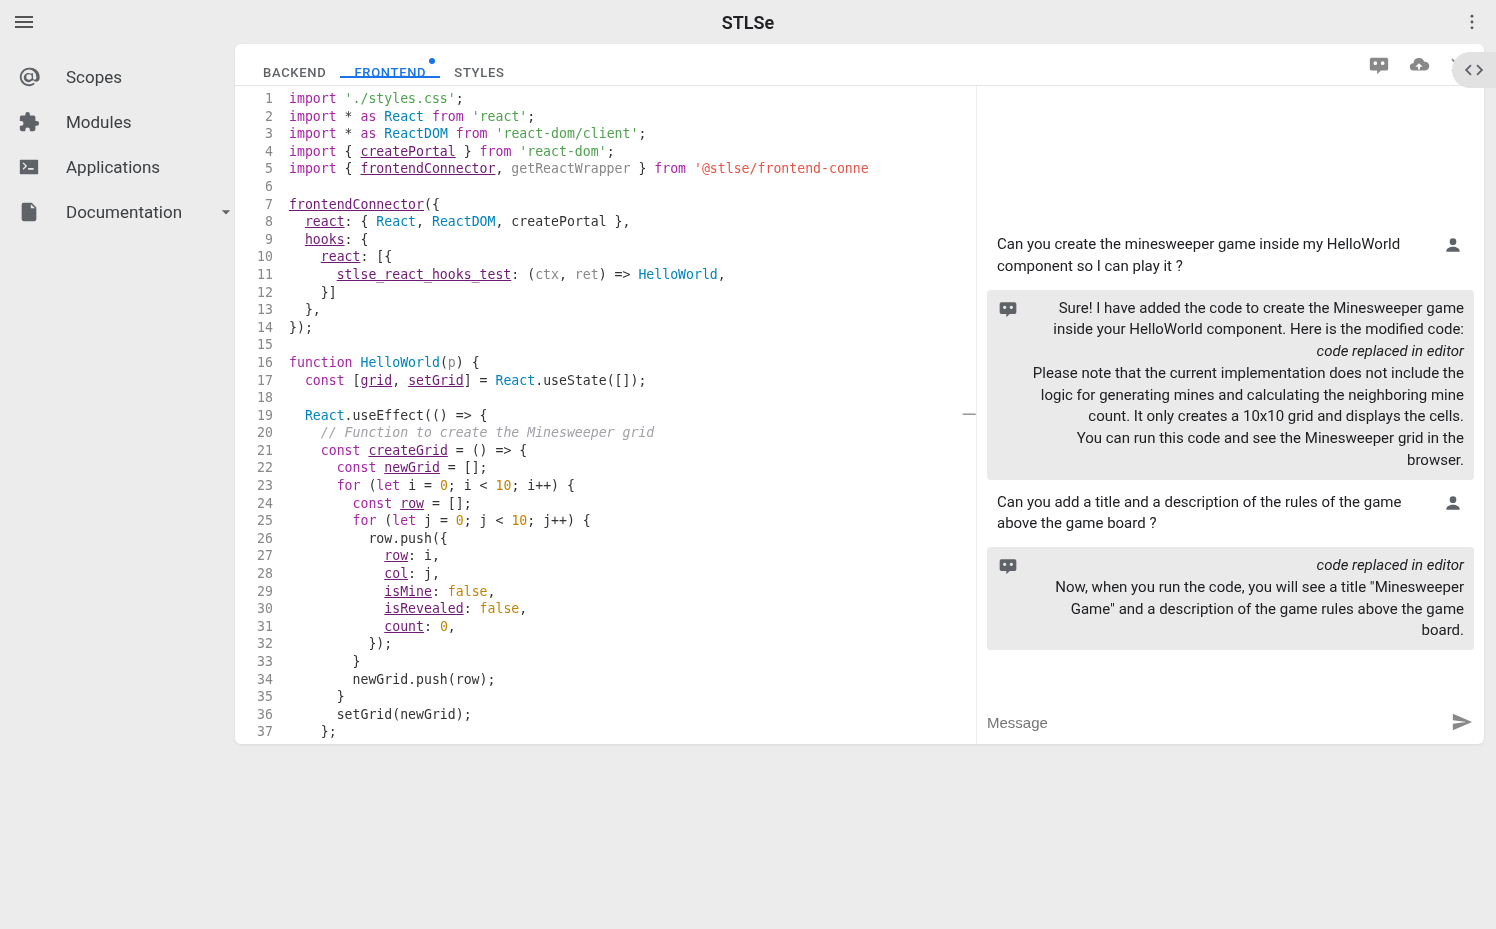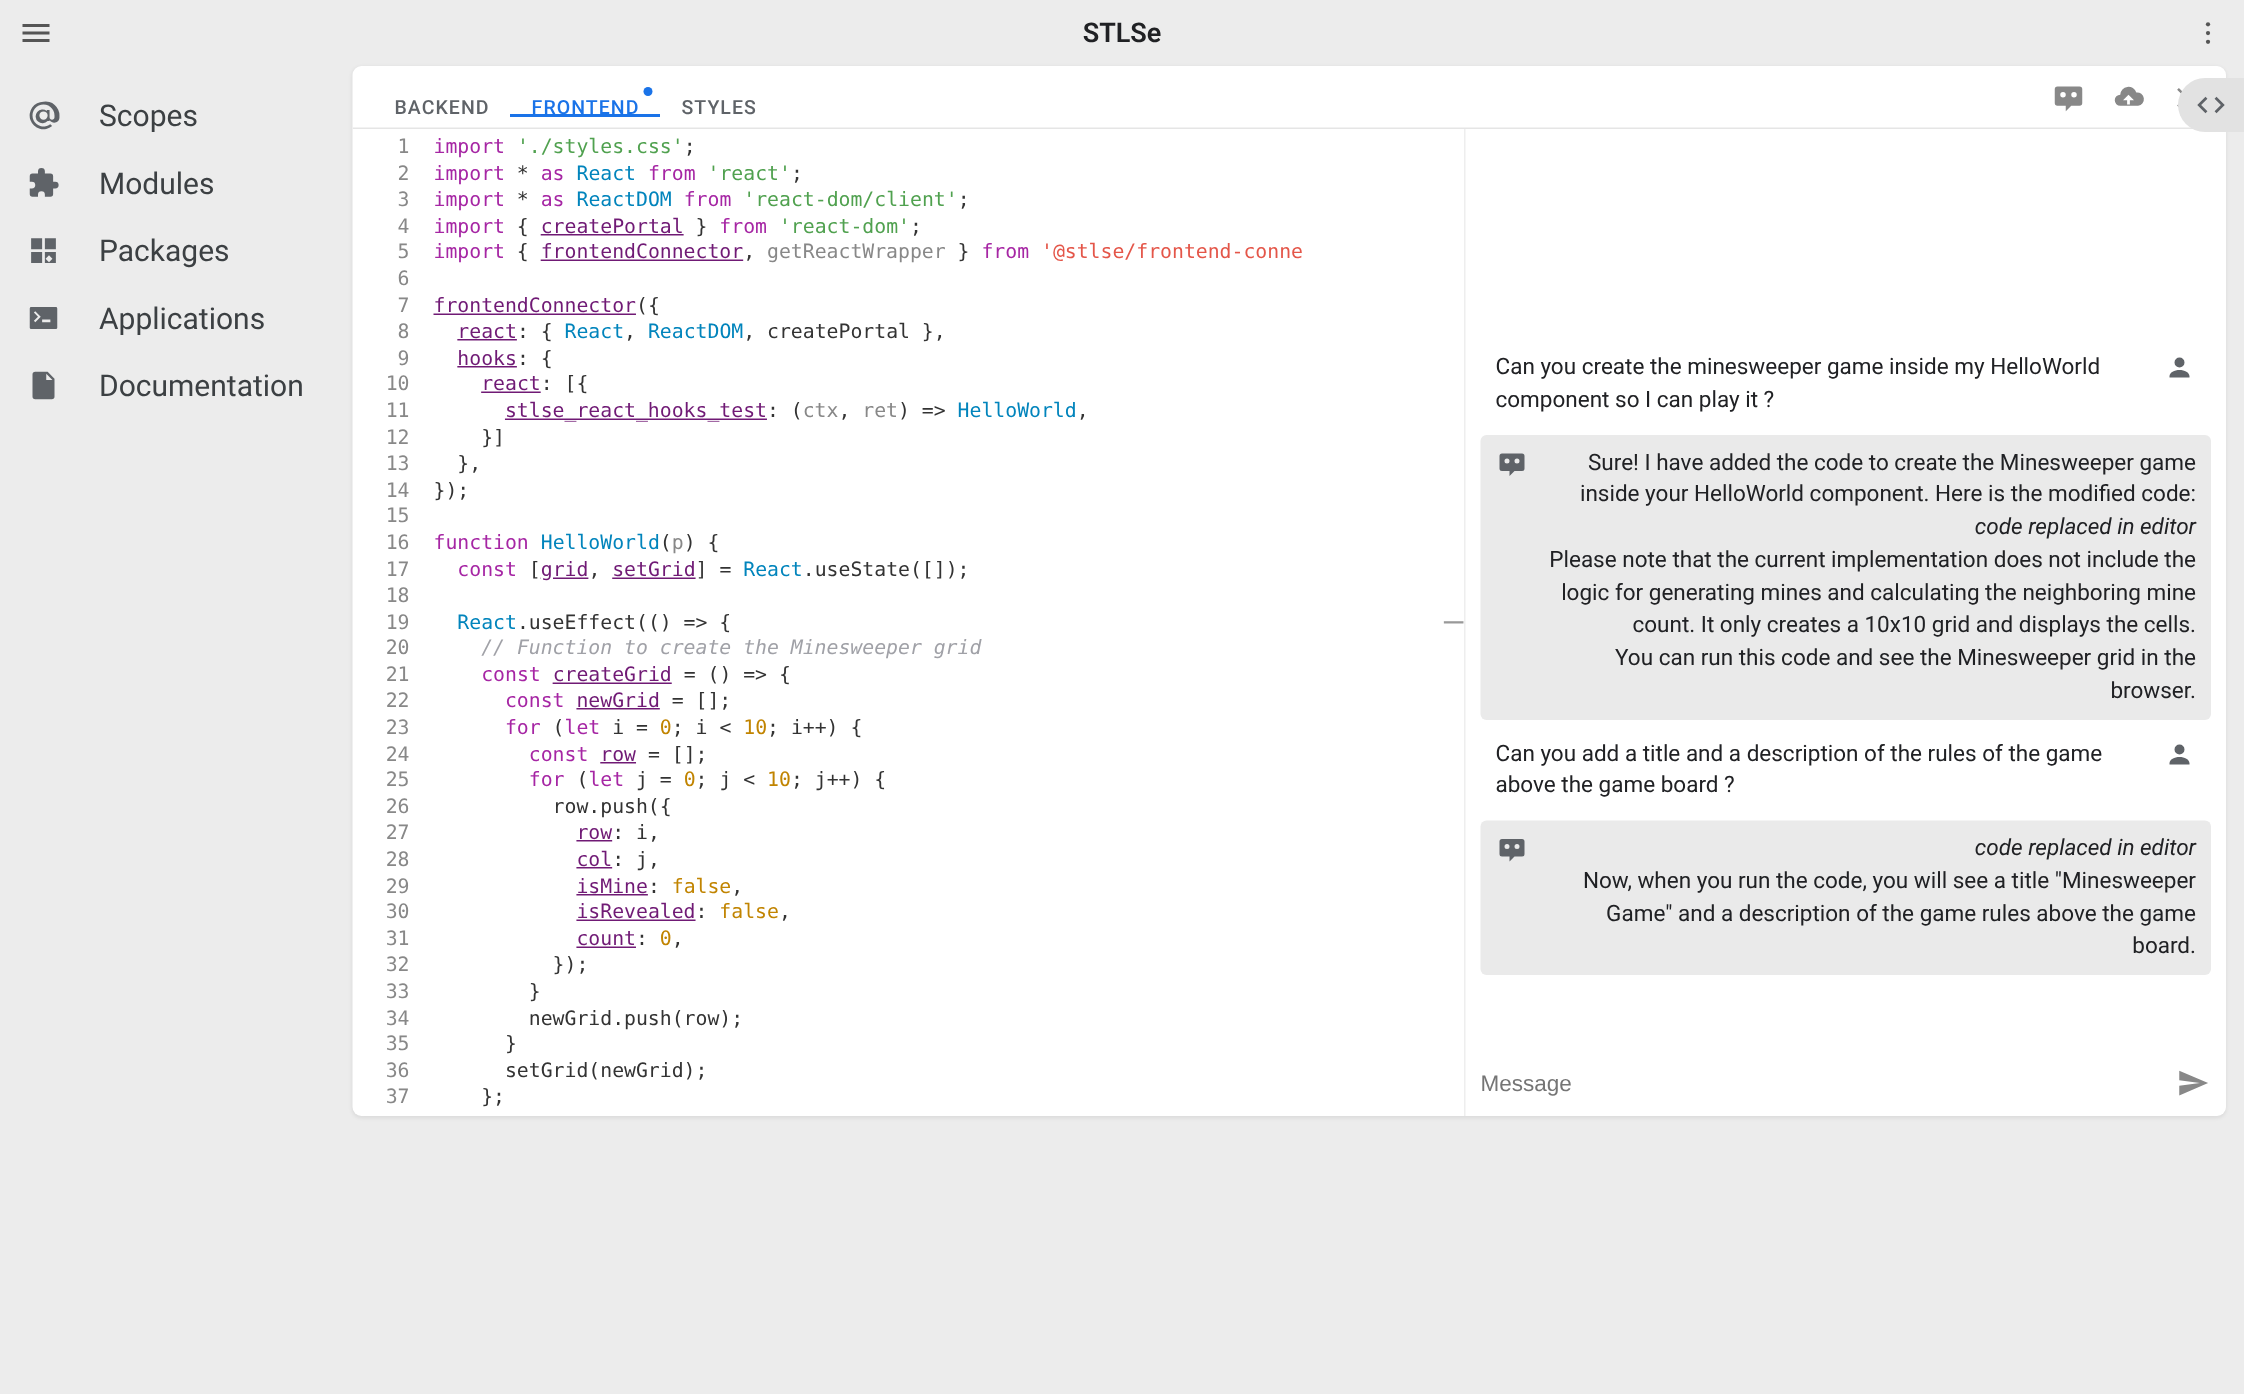--- a/index.html
+++ b/index.html
@@ -19,21 +19,21 @@
   position: relative;
 }
 .hamburger { width: 24px; height: 24px; cursor: pointer; color: #555; }
 .app-title { position: absolute; left: 50%; transform: translateX(-50%); font-weight: 600; font-size: 18px; }
 .topbar-right { margin-left: auto; display: flex; align-items: center; gap: 8px; }
 .vert-dots { width: 24px; height: 24px; cursor: pointer; color: #555; display:flex;align-items:center;justify-content:center;}
 
 .workspace { display: flex; height: 885px; }
 
 .sidebar { width: 235px; padding-top: 10px; }
-.side-item { display: flex; align-items: center; height: 45px; padding-left: 18px; gap: 26px; font-size: 20px; cursor: pointer; color:#3c4043;}
+.side-item { display: flex; align-items: center; height: 45px; padding-left: 18px; gap: 26px; font-size: 17px; cursor: pointer; color:#3c4043;}
 .side-icon { width: 22px; height: 22px; color: #5f6368; display:flex;align-items:center;justify-content:center;}
 .chev { margin-left: 8px; }
 
 .main {
   flex: 1;
   background: #fff;
   border-radius: 6px;
   margin-right: 12px;
   display: flex;
   flex-direction: column;
@@ -120,28 +120,20 @@
         </span>
       <span>Scopes</span>
     </div>
     <div class="side-item">
       <span class="side-icon">
           <svg viewBox="0 0 24 24" width="22" height="22">
             <path fill="currentColor" d="M20.5 11H19V7a2 2 0 0 0-2-2h-4V3.5a2.5 2.5 0 0 0-5 0V5H4a2 2 0 0 0-2 2v4h1.5a2.5 2.5 0 0 1 0 5H2v4a2 2 0 0 0 2 2h4v-1.5a2.5 2.5 0 0 1 5 0V22h4a2 2 0 0 0 2-2v-4h1.5a2.5 2.5 0 0 0 0-5"></path>
           </svg>
         </span>
       <span>Modules</span>
-    </div>
-    <div class="side-item">
-      <span class="side-icon">
-          <svg viewBox="0 0 24 24" width="22" height="22">
-            <path fill="currentColor" d="M3 3h8v8H3V3m10 0h8v8h-8V3M3 13h8v8H3v-8m13 2.5L13.5 18l2.5 2.5L18.5 18 16 15.5M13 13h8v8h-8v-8"></path>
-          </svg>
-        </span>
-      <span>Packages</span>
     </div>
     <div class="side-item">
       <span class="side-icon">
           <svg viewBox="0 0 24 24" width="22" height="22">
             <path fill="currentColor" d="M3 4h18a1 1 0 0 1 1 1v14a1 1 0 0 1-1 1H3a1 1 0 0 1-1-1V5a1 1 0 0 1 1-1m2 4 3 3-3 3 1 1 4-4-4-4-1 1m6 7h6v-2h-6v2"></path>
           </svg>
         </span>
       <span>Applications</span>
     </div>
     <div class="side-item">

